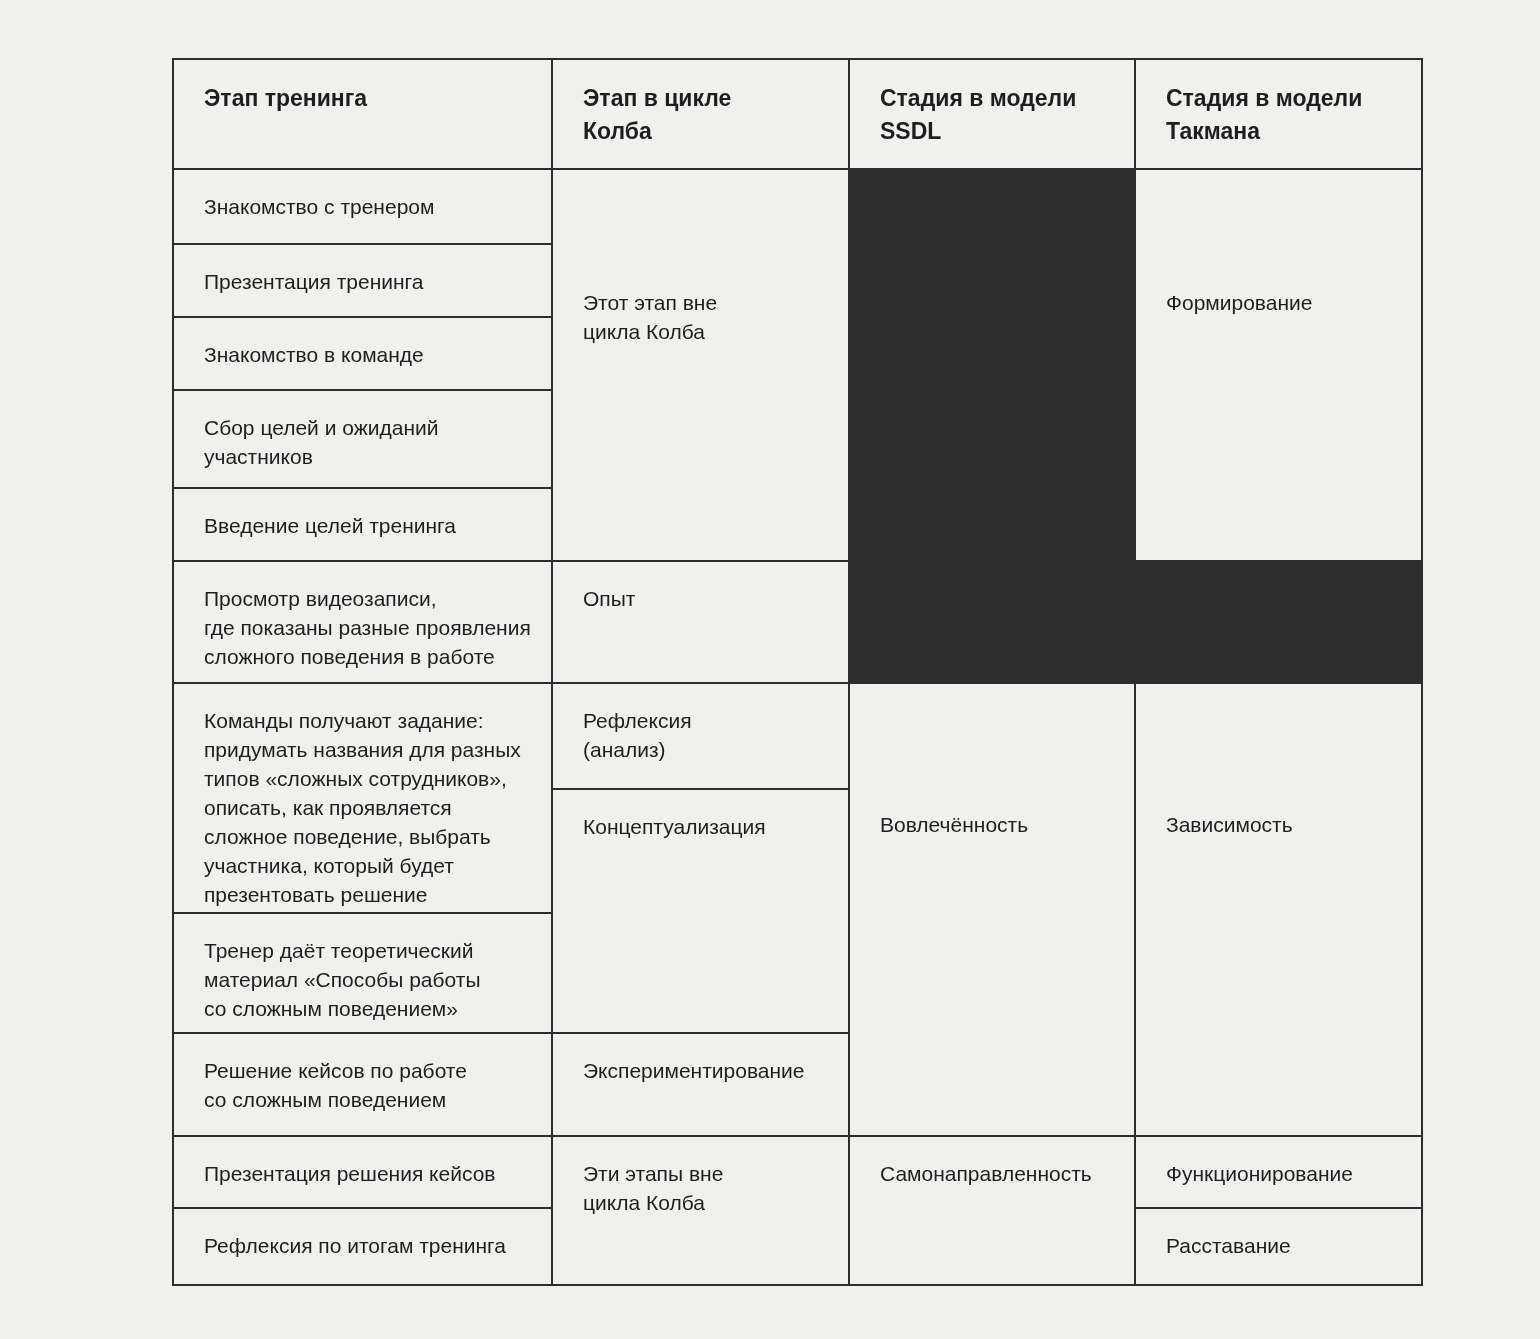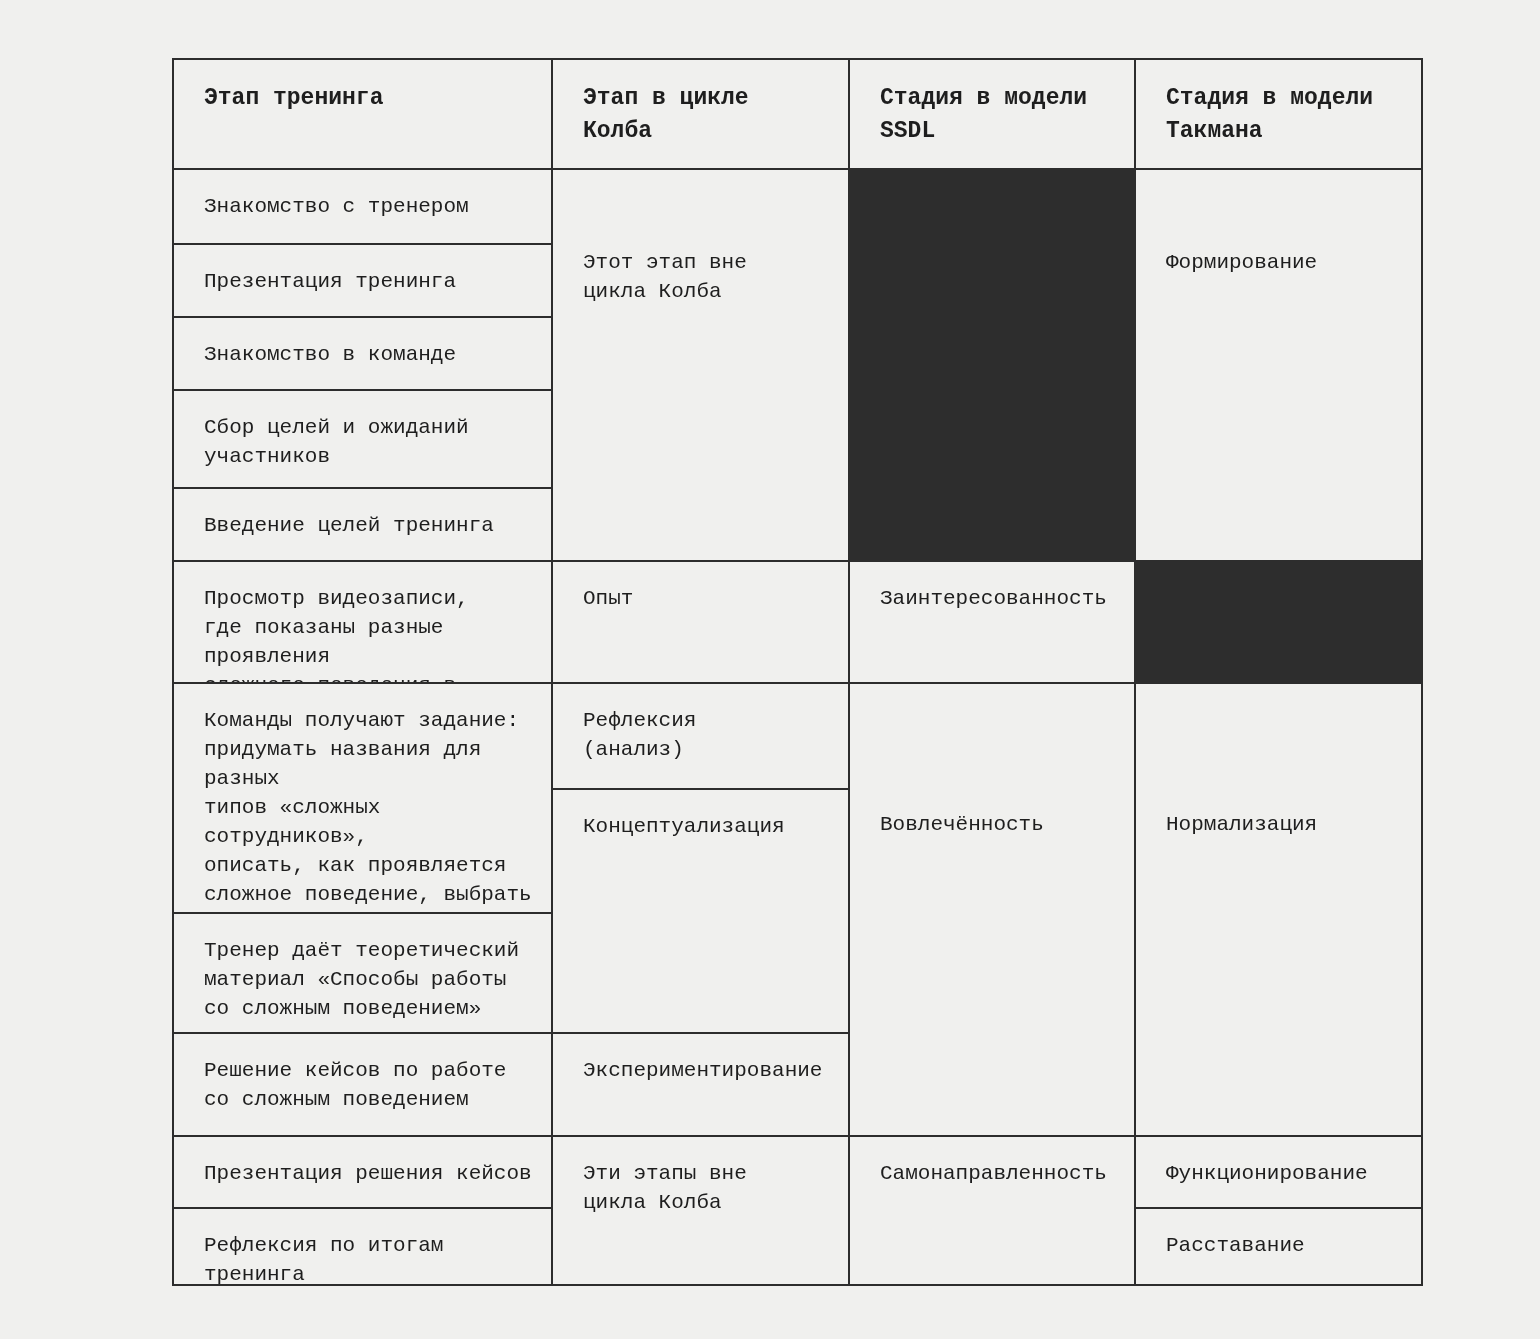--- a/index.html
+++ b/index.html
@@ -26,30 +26,29 @@
     border: 2px solid #2d2d2d;
   }
   .cell {
     background: #f0f0ee;
     box-sizing: border-box;
     padding: 22px 12px 10px 30px;
     font-size: 21px;
     line-height: 29px;
     white-space: pre-line;
     overflow: hidden;
-    font-family: Liberation Mono, monospace;
   }
   .hdr {
     font-weight: bold;
     font-size: 23px;
     line-height: 33px;
     padding-top: 22px;
   }
   
-  .pt-merged { padding-top: 78px; }
+  .pt-merged { padding-top: 118px; }
   
   .pt-mid { padding-top: 126px; }
 </style>
 </head>
 <body>
 
 <div class="page">
   <div class="tbl">
 
     <div class="cell hdr" style="grid-column:1;grid-row:1">Этап тренинга</div>
@@ -84,25 +83,24 @@
     <div class="cell" style="grid-column:2;grid-row:7">Опыт</div>
     <div class="cell" style="grid-column:2;grid-row:8">Рефлексия
 (анализ)</div>
     <div class="cell" style="grid-column:2;grid-row:9/11">Концептуализация</div>
     <div class="cell" style="grid-column:2;grid-row:11">Экспериментирование</div>
     <div class="cell" style="grid-column:2;grid-row:12/14">Эти этапы вне
 цикла Колба</div>
 
     <div class="cell hdr" style="grid-column:3;grid-row:1">Стадия в модели
 SSDL</div>
-    <div class="cell" style="grid-column:3;grid-row:7">Заинтересованность</div>
     <div class="cell pt-mid" style="grid-column:3;grid-row:8/12">Вовлечённость</div>
     <div class="cell" style="grid-column:3;grid-row:12/14">Самонаправленность</div>
 
     <div class="cell hdr" style="grid-column:4;grid-row:1">Стадия в модели
 Такмана</div>
     <div class="cell pt-merged" style="grid-column:4;grid-row:2/7">Формирование</div>
-    <div class="cell pt-mid" style="grid-column:4;grid-row:8/12">Нормализация</div>
+    <div class="cell pt-mid" style="grid-column:4;grid-row:8/12">Зависимость</div>
     <div class="cell" style="grid-column:4;grid-row:12">Функционирование</div>
     <div class="cell" style="grid-column:4;grid-row:13">Расставание</div>
 
   </div>
 </div>
 
 </body></html>

